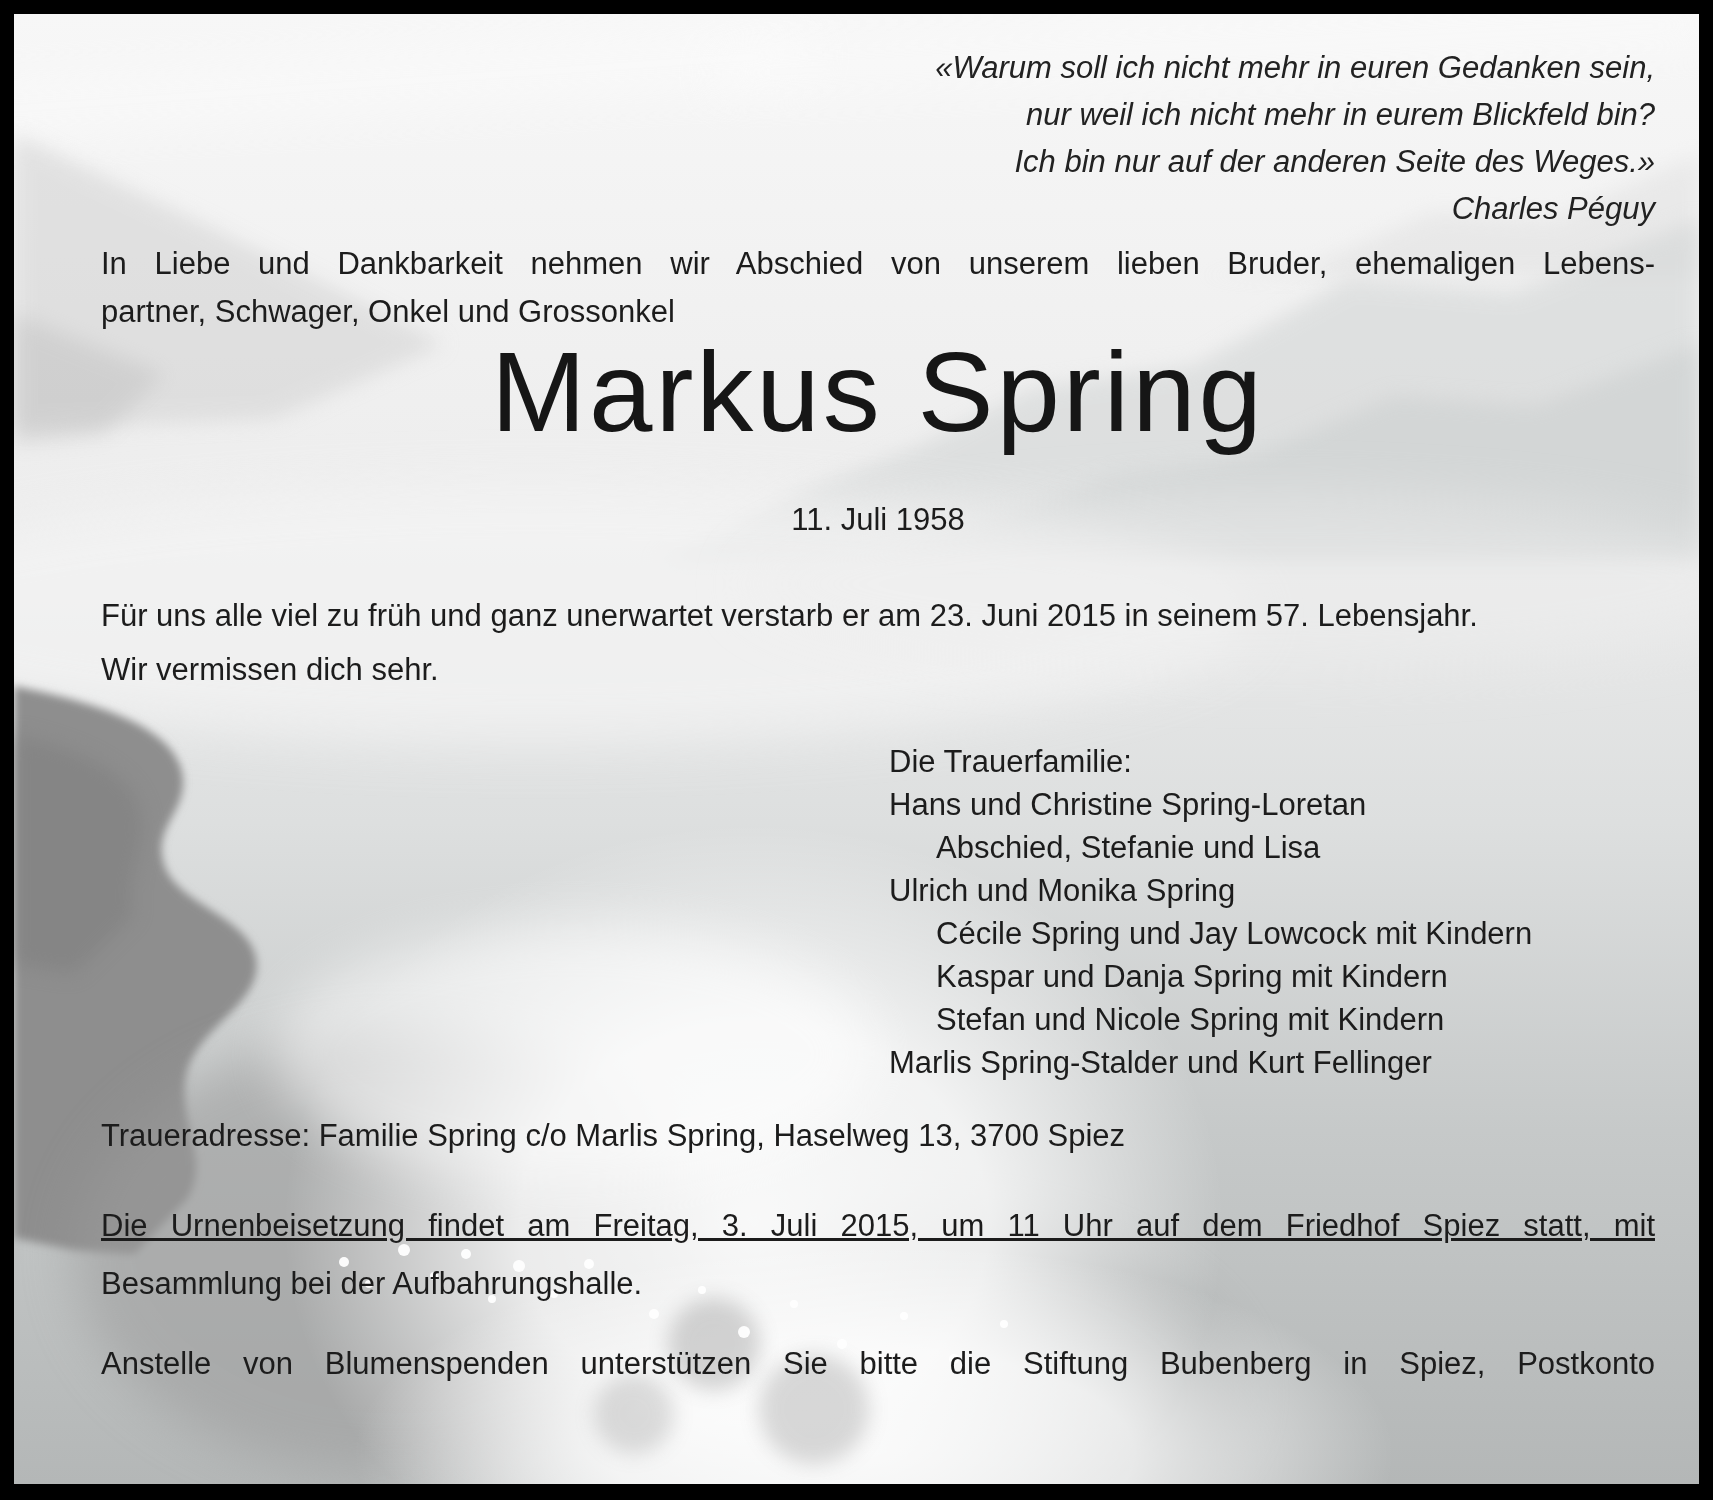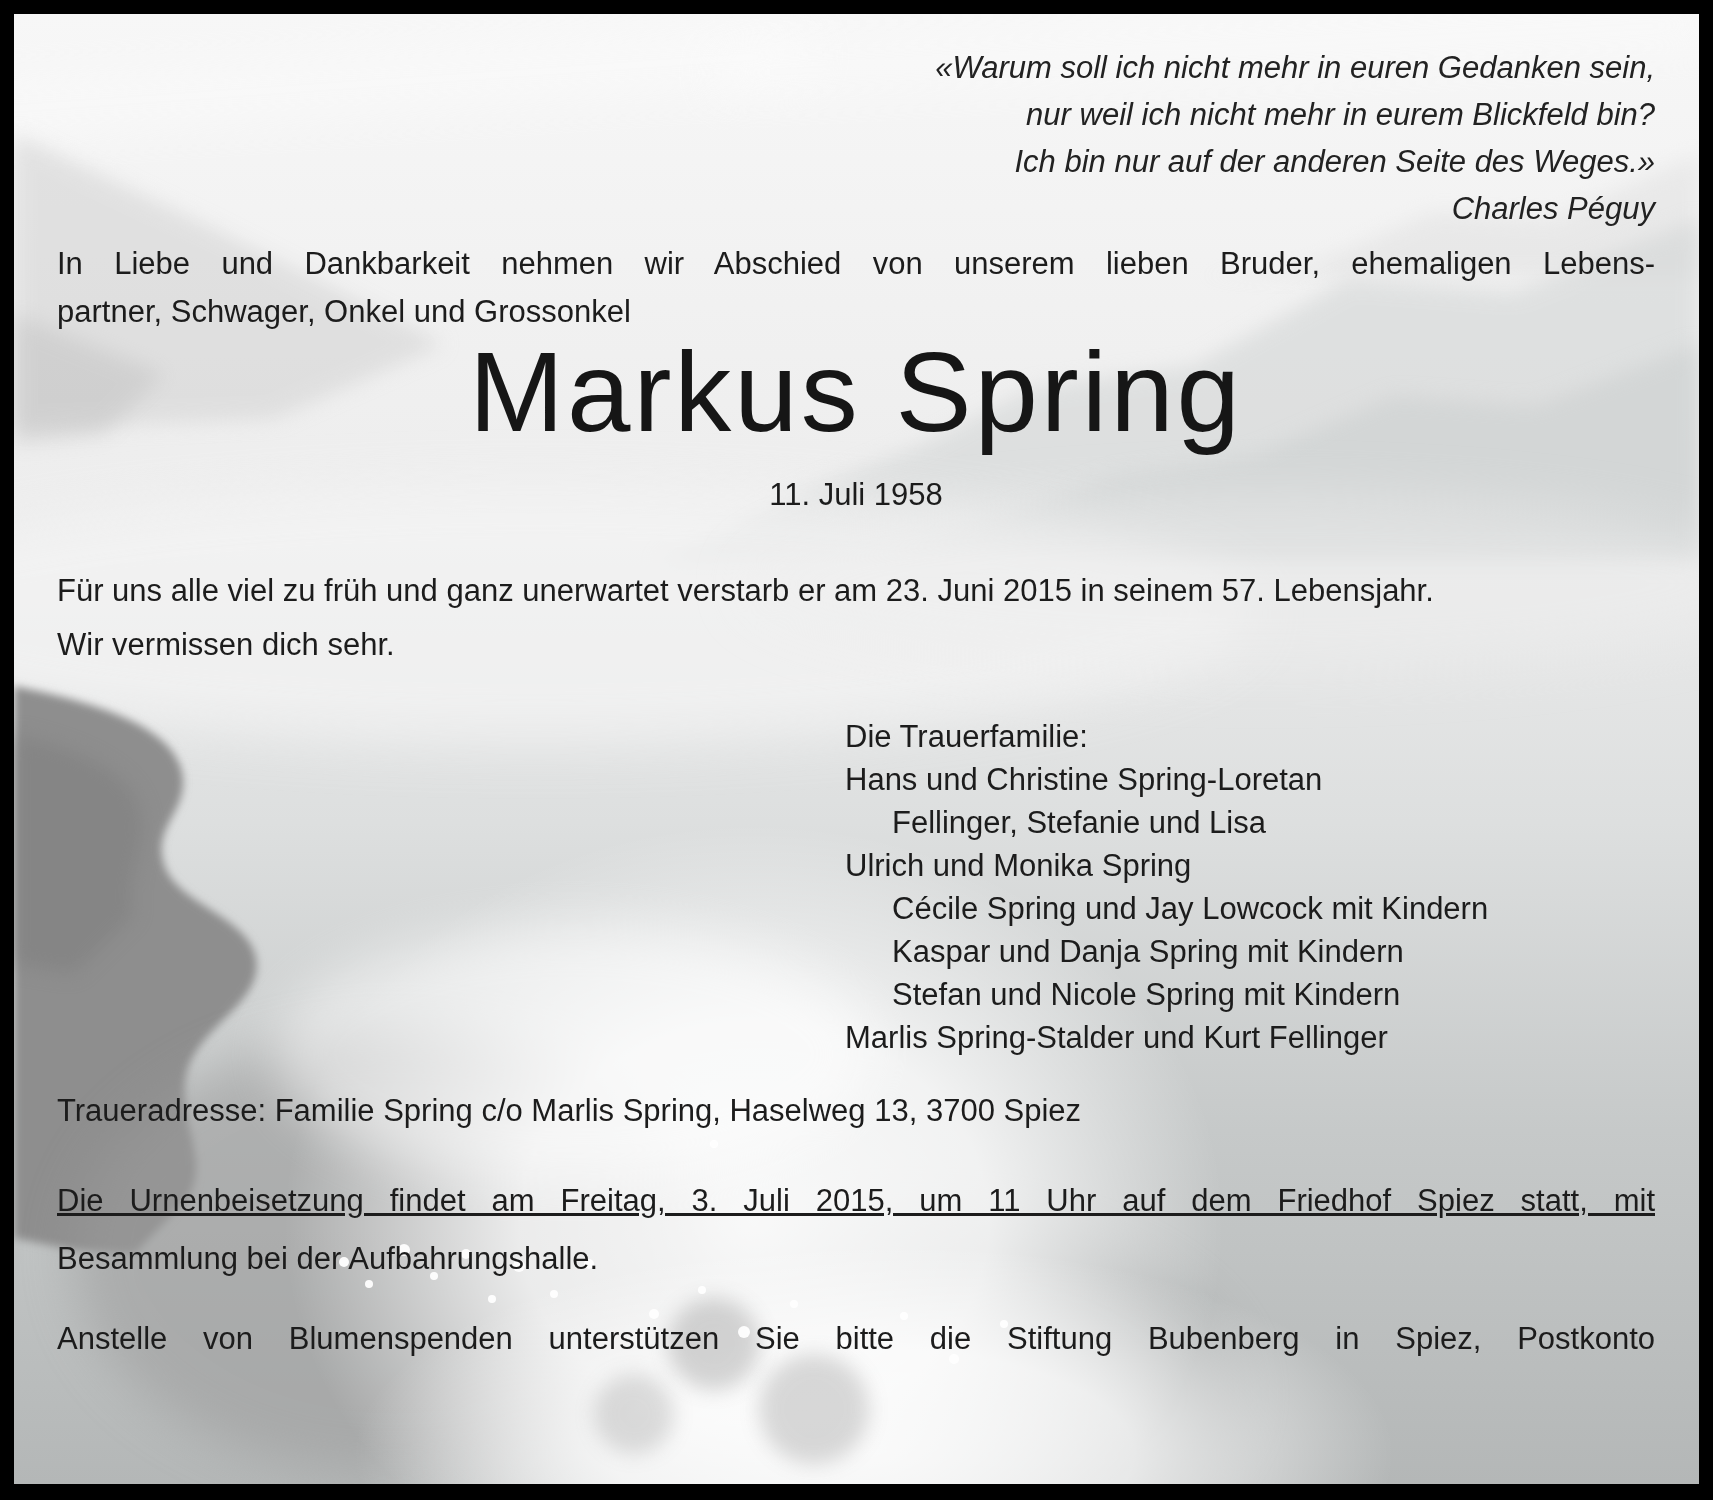--- a/index.html
+++ b/index.html
@@ -8,20 +8,21 @@
     width: 1713px;
     height: 1500px;
     background: #000000;
     overflow: hidden;
   }
   .frame {
     position: absolute;
     top: 14px; left: 14px; right: 14px; bottom: 16px;
     background: #c4b5fd;
     overflow: hidden;
+    padding-left: 44px;
   }
   .bg {
     position: absolute;
     top: 0; left: 0;
     width: 100%; height: 100%;
     display: block;
   }
   .content {
     position: relative;
     padding: 30px 44px 0 43px;
@@ -45,21 +46,21 @@
   .name {
     margin: -4px 0 0 0;
     font-size: 114px;
     font-weight: 400;
     letter-spacing: 3px;
     line-height: 120px;
     text-align: center;
     color: #161616;
   }
   .birthdate {
-    margin-top: 19px;
+    margin-top: 44px;
     text-align: center;
     line-height: 48px;
   }
   .passing { margin-top: 48px; white-space: nowrap; }
   .missing { margin-top: 6px; }
   .family {
     margin-top: 46px;
     margin-left: 788px;
     line-height: 43px;
   }
@@ -168,21 +169,21 @@
 
     <div class="birthdate">11. Juli 1958</div>
 
     <div class="para passing">Für uns alle viel zu früh und ganz unerwartet verstarb er am 23. Juni 2015 in seinem 57. Lebensjahr.</div>
 
     <div class="para missing">Wir vermissen dich sehr.</div>
 
     <div class="family">
       <div>Die Trauerfamilie:</div>
       <div class="entry">Hans und Christine Spring-Loretan</div>
-      <div class="entry indent">Fellinger, Stefanie und Lisa</div>
+      <div class="entry indent">Abschied, Stefanie und Lisa</div>
       <div class="entry">Ulrich und Monika Spring</div>
       <div class="entry indent">Cécile Spring und Jay Lowcock mit Kindern</div>
       <div class="entry indent">Kaspar und Danja Spring mit Kindern</div>
       <div class="entry indent">Stefan und Nicole Spring mit Kindern</div>
       <div class="entry">Marlis Spring-Stalder und Kurt Fellinger</div>
     </div>
 
     <div class="para address">Traueradresse: Familie Spring c/o Marlis Spring, Haselweg 13, 3700 Spiez</div>
 
     <div class="para burial">

